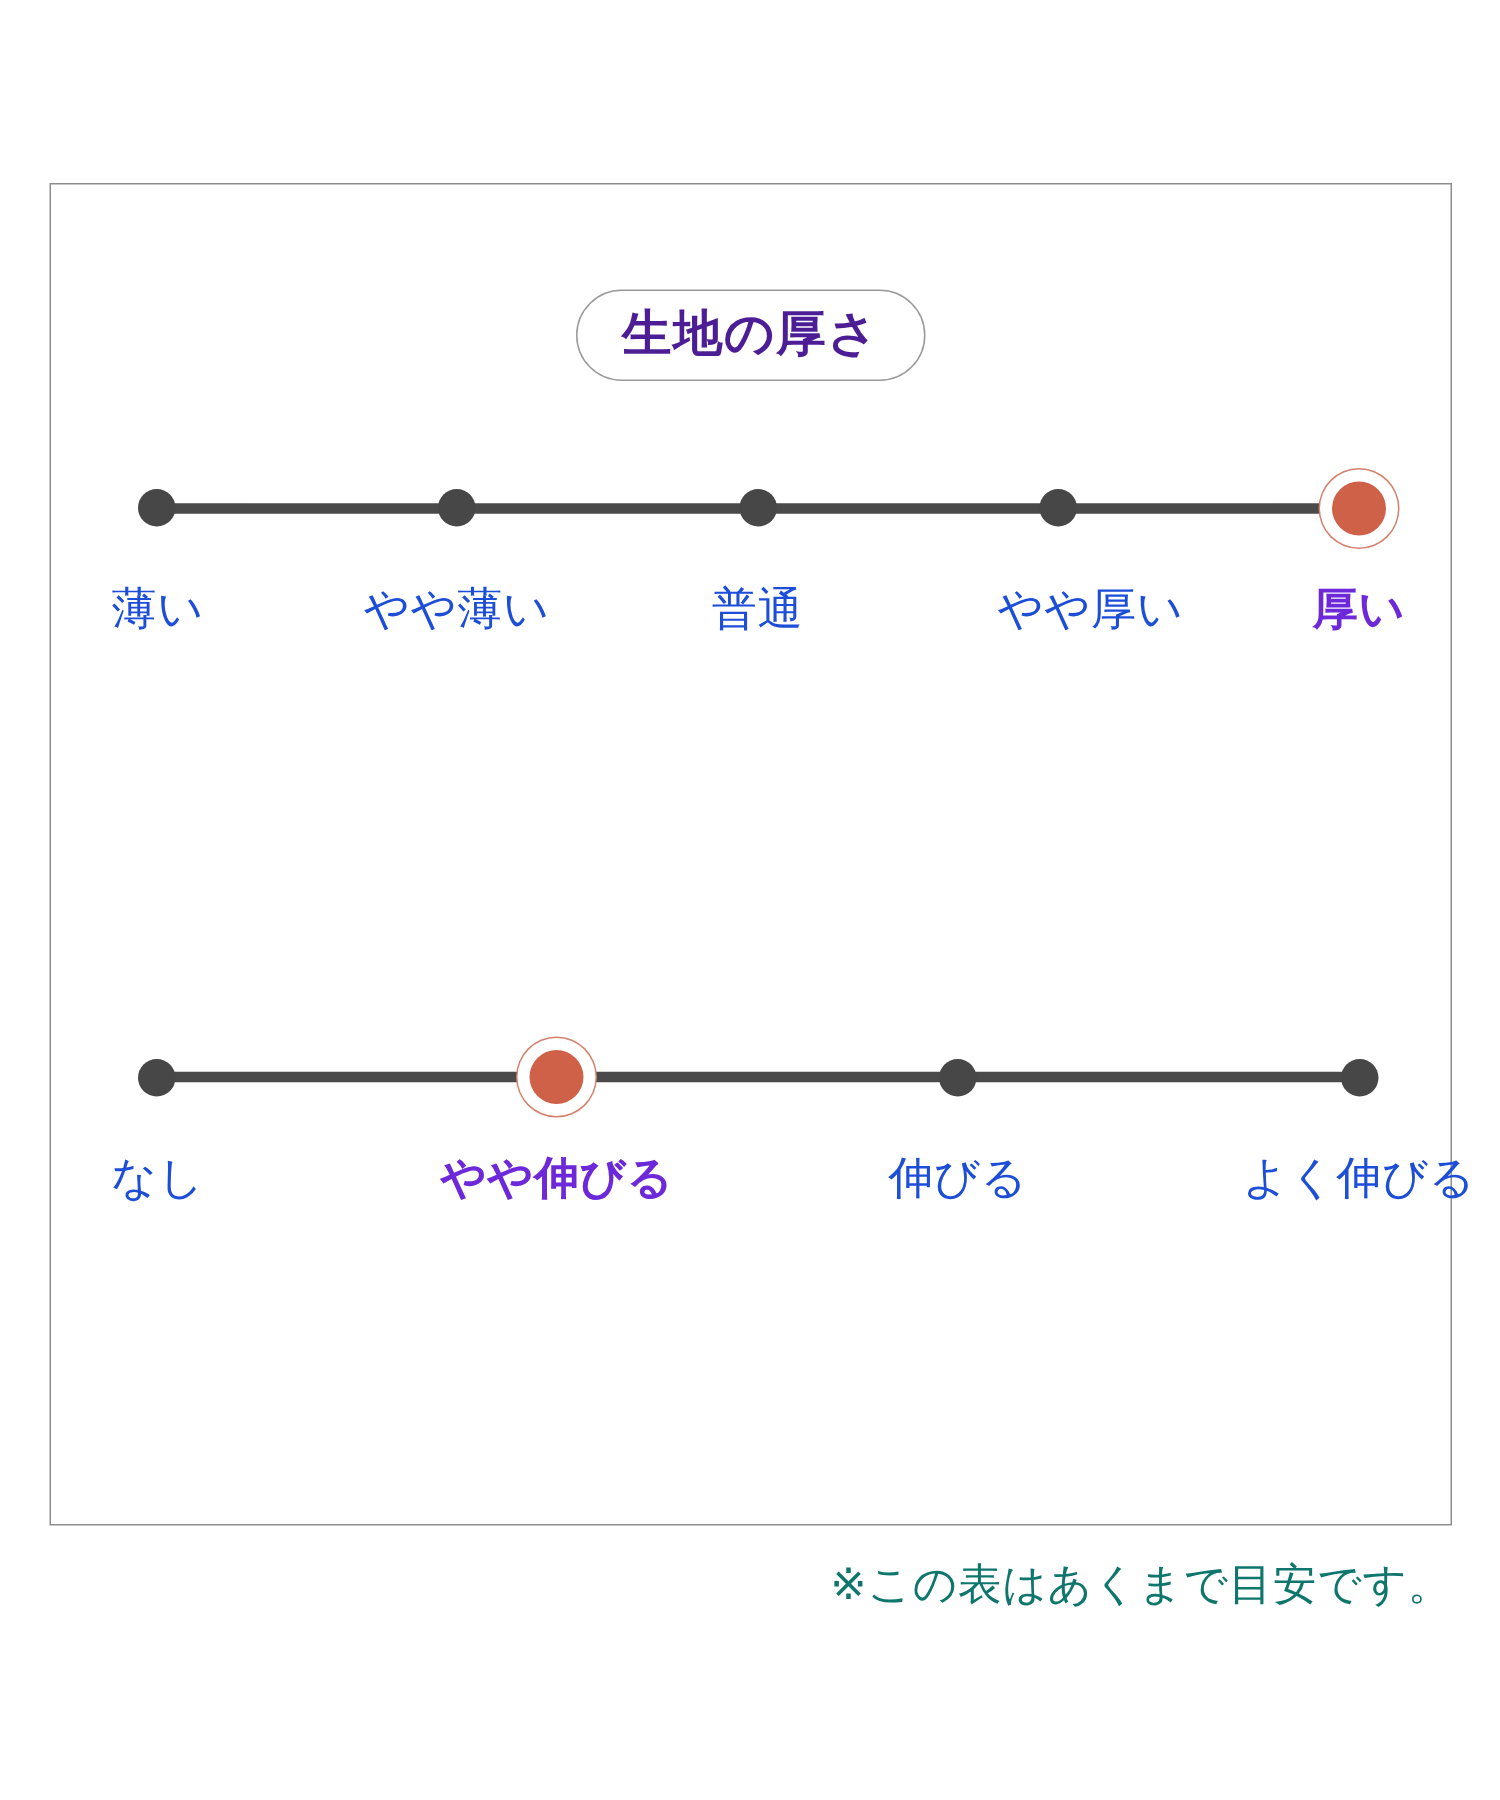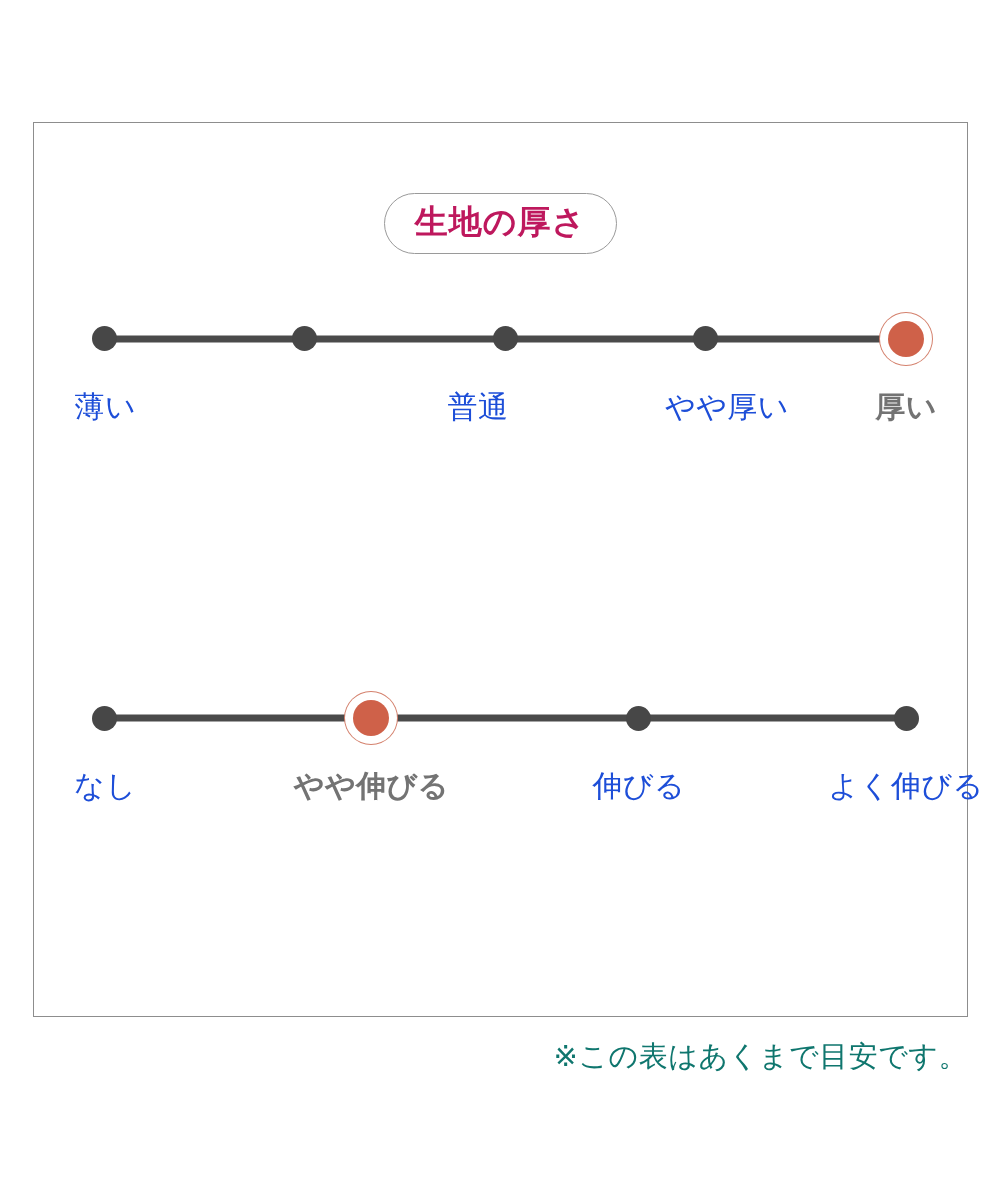--- a/index.html
+++ b/index.html
@@ -43,21 +43,21 @@
     justify-content: center;
   }
   .pill {
     box-sizing: border-box;
     border: 1px solid #9a9a9a;
     border-radius: 999px;
     padding: 9px 30px 12px 30px;
     font-size: 33px;
     line-height: 1.15;
     letter-spacing: 1px;
-    color: #be185d;
+    color: #4c1d95;
     font-weight: 600;
     white-space: nowrap;
     background: #ffffff;
   }
 
   
   .scale {
     position: relative;
     margin-top: 62px;
     height: 46px;
@@ -107,21 +107,21 @@
     top: 0;
     transform: translateX(-50%);
     font-size: 30px;
     line-height: 46px;
     color: #1d4ed8;
     white-space: nowrap;
     letter-spacing: 0.5px;
   }
   .label.selected {
     font-weight: 700;
-    color: #737373;
+    color: #6d28d9;
   }
   .label.edge-left  { transform: translateX(-48%); }
   .label.edge-right { transform: translateX(-50%); }
 
   
   #footnote {
     position: absolute;
     right: 32px;
     top: 1037px;
     font-size: 29px;
@@ -144,21 +144,22 @@
       <div class="scale-dots" id="thickness-dots">
           <div class="dot" style="left: 70px;"></div>
           <div class="dot" style="left: 270.5px;"></div>
           <div class="dot" style="left: 471px;"></div>
           <div class="dot" style="left: 671.5px;"></div>
           <div class="dot selected" style="left: 872px;"></div>
         </div>
     </div>
     <div class="labels" id="thickness-labels">
         <div class="label edge-left" style="left: 70px;">薄い</div>
-        <div class="label" style="left: 444px;">普通</div>
+        <div class="label" style="left: 270.5px;">やや薄い</div>
+        <div class="label" style="left: 471px;">普通</div>
         <div class="label" style="left: 693px;">やや厚い</div>
         <div class="label selected edge-right" style="left: 872px;">厚い</div>
       </div>
   </div>
 
   <div class="section" id="section-stretch">
     <div class="scale">
       <div class="scale-track" style="left: 70px; width: 802px;"></div>
       <div class="scale-dots" id="stretch-dots">
           <div class="dot" style="left: 70px;"></div>

